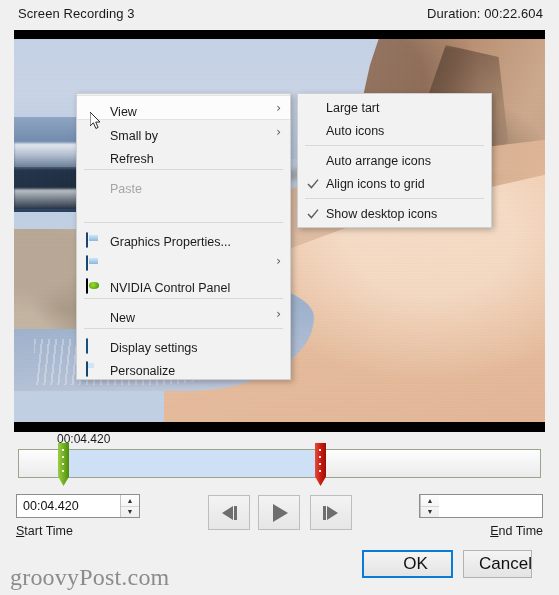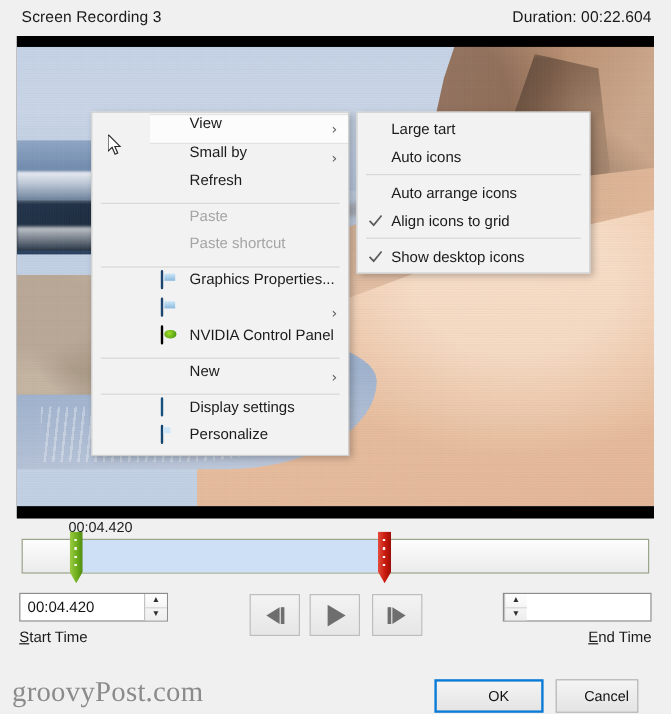--- a/index.html
+++ b/index.html
@@ -86,22 +86,22 @@
   .grain{position:absolute;left:0;top:0;width:531px;height:383px;
       background-image:
         repeating-linear-gradient(0deg,rgba(0,0,0,.016) 0 1px,transparent 1px 2px),
         repeating-linear-gradient(90deg,rgba(255,255,255,.016) 0 1px,transparent 1px 2px);
       pointer-events:none;}
 
   
   .ctxmenu{position:absolute;left:62px;top:63px;width:213px;
       background:#f2f2f2;border:1px solid #cfcfcf;
       box-shadow:2px 2px 6px rgba(0,0,0,.25);z-index:20;padding:1px 0;}
-  .mi{position:relative;height:23px;display:flex;align-items:flex-start;padding:0 6px;
-      font-size:12.5px;color:#1b1b1b;white-space:nowrap;margin-left:48px;}
+  .mi{position:relative;height:23px;display:flex;align-items:flex-end;padding:0 6px;
+      font-size:12.5px;color:#1b1b1b;white-space:nowrap;}
   .mi .ico{width:20px;height:16px;margin-right:4px;flex:0 0 20px;position:relative;}
   .mi .lbl{flex:1 1 auto;padding-left:3px;}
   .mi.hl{background:#fcfcfc;border-top:1px solid #e3e3e3;border-bottom:1px solid #e3e3e3;}
   .mi.disabled .lbl{color:#a5a5a5;}
   .sep{height:1px;background:#d8d8d8;margin:3px 7px;}
   .arrow{position:absolute;right:9px;top:50%;transform:translateY(-50%);
       font-size:12px;color:#5a5a5a;line-height:1;font-family:"DejaVu Sans",sans-serif;}
 
   
   .ic-gfx{width:15px;height:14px;margin:1px 0 0 3px;
@@ -167,21 +167,21 @@
   .pbtn{position:absolute;top:495px;width:42px;height:35px;
       background:linear-gradient(180deg,#f3f3f3,#e6e6e6);border:1px solid #bdbdbd;box-sizing:border-box;
       display:flex;align-items:center;justify-content:center;}
   #btn-prev{left:208px;}
   #btn-play{left:258px;}
   #btn-next{left:310px;}
 
   
   .watermark{position:absolute;left:10px;top:564px;font-family:"Liberation Serif","DejaVu Serif",serif;
       font-size:24px;color:#8b8b8b;letter-spacing:.2px;}
-  .dlgbtn{position:absolute;top:566px;height:28px;font-size:12px;color:#111;
+  .dlgbtn{position:absolute;top:550px;height:28px;font-size:17px;color:#111;
       background:linear-gradient(180deg,#f4f4f4,#e4e4e4);
       display:flex;align-items:center;justify-content:center;box-sizing:border-box;padding-left:16px;}
   #ok-button{left:362px;width:91px;border:2px solid #0a7bd6;}
   #cancel-button{left:463px;width:69px;border:1px solid #b3b3b3;}
 </style>
 </head>
 <body>
 
 <div class="app">
 
@@ -234,21 +234,20 @@
 
       <div class="sep"></div>
 
       <div class="mi disabled">
         <span class="ico"></span>
         <span class="lbl">Paste</span>
       </div>
 
       <div class="mi disabled">
         <span class="ico"></span>
-        <span class="lbl">Paste shortcut</span>
       </div>
 
       <div class="sep"></div>
 
       <div class="mi">
         <span class="ico"><span class="ic-gfx"></span></span>
         <span class="lbl">Graphics Properties...</span>
       </div>
 
       <div class="mi">

